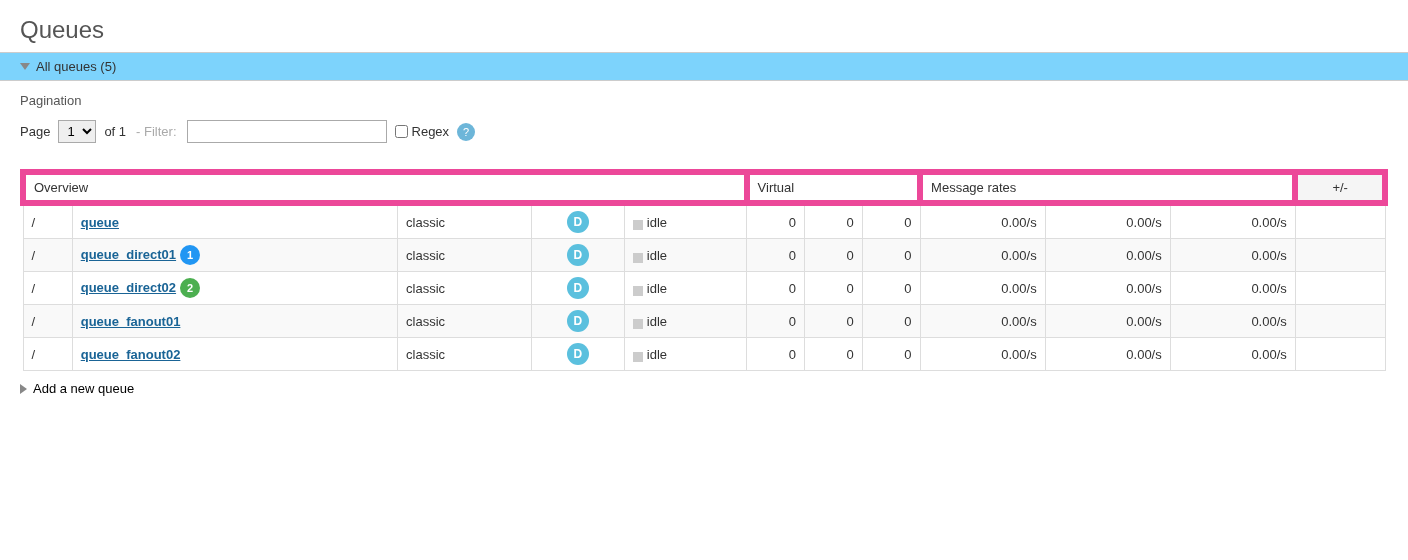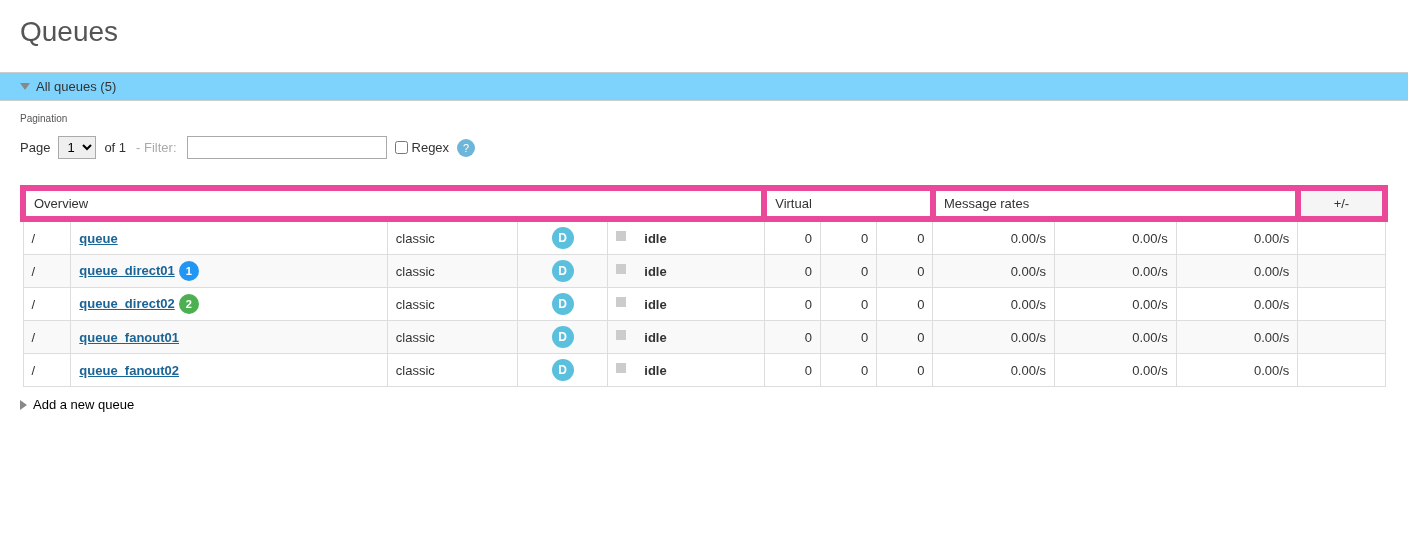--- a/index.html
+++ b/index.html
@@ -3,24 +3,24 @@
   <meta charset="utf-8">
   <style>
     * { box-sizing: border-box; margin: 0; padding: 0; }
     body {
       font-family: Arial, sans-serif;
       font-size: 13px;
       color: #333;
       background: #fff;
     }
     .page-title {
-      font-size: 28px;
+      font-size: 24px;
       font-weight: normal;
       color: #555;
-      padding: 16px 20px 24px 20px;
+      padding: 16px 20px 8px 20px;
     }
     .all-queues-header {
       background: #7dd3fc;
       padding: 6px 20px;
       display: flex;
       align-items: center;
       gap: 6px;
       font-size: 13px;
       color: #333;
       border-top: 1px solid #ccc;
@@ -30,21 +30,21 @@
       width: 0; height: 0;
       border-left: 5px solid transparent;
       border-right: 5px solid transparent;
       border-top: 7px solid #888;
       display: inline-block;
     }
     .pagination-section {
       padding: 12px 20px;
     }
     .pagination-label {
-      font-size: 10px;
+      font-size: 13px;
       color: #555;
       margin-bottom: 8px;
     }
     .pagination-controls {
       display: flex;
       align-items: center;
       gap: 8px;
       padding: 4px 0;
     }
     .pagination-controls select {
@@ -134,23 +134,22 @@
       align-items: center;
       justify-content: center;
       font-size: 12px;
       font-weight: bold;
     }
     .num-cell {
       text-align: right;
     }
     .state-cell {
       display: flex;
-      align-items: flex-start;
-      gap: 18px;
-      font-weight: bold;
+      align-items: flex-end;
+      gap: 4px;
     }
     .state-square {
       width: 10px;
       height: 10px;
       background: #ccc;
       display: inline-block;
     }
     .circle-badge {
       display: inline-flex;
       align-items: center;

